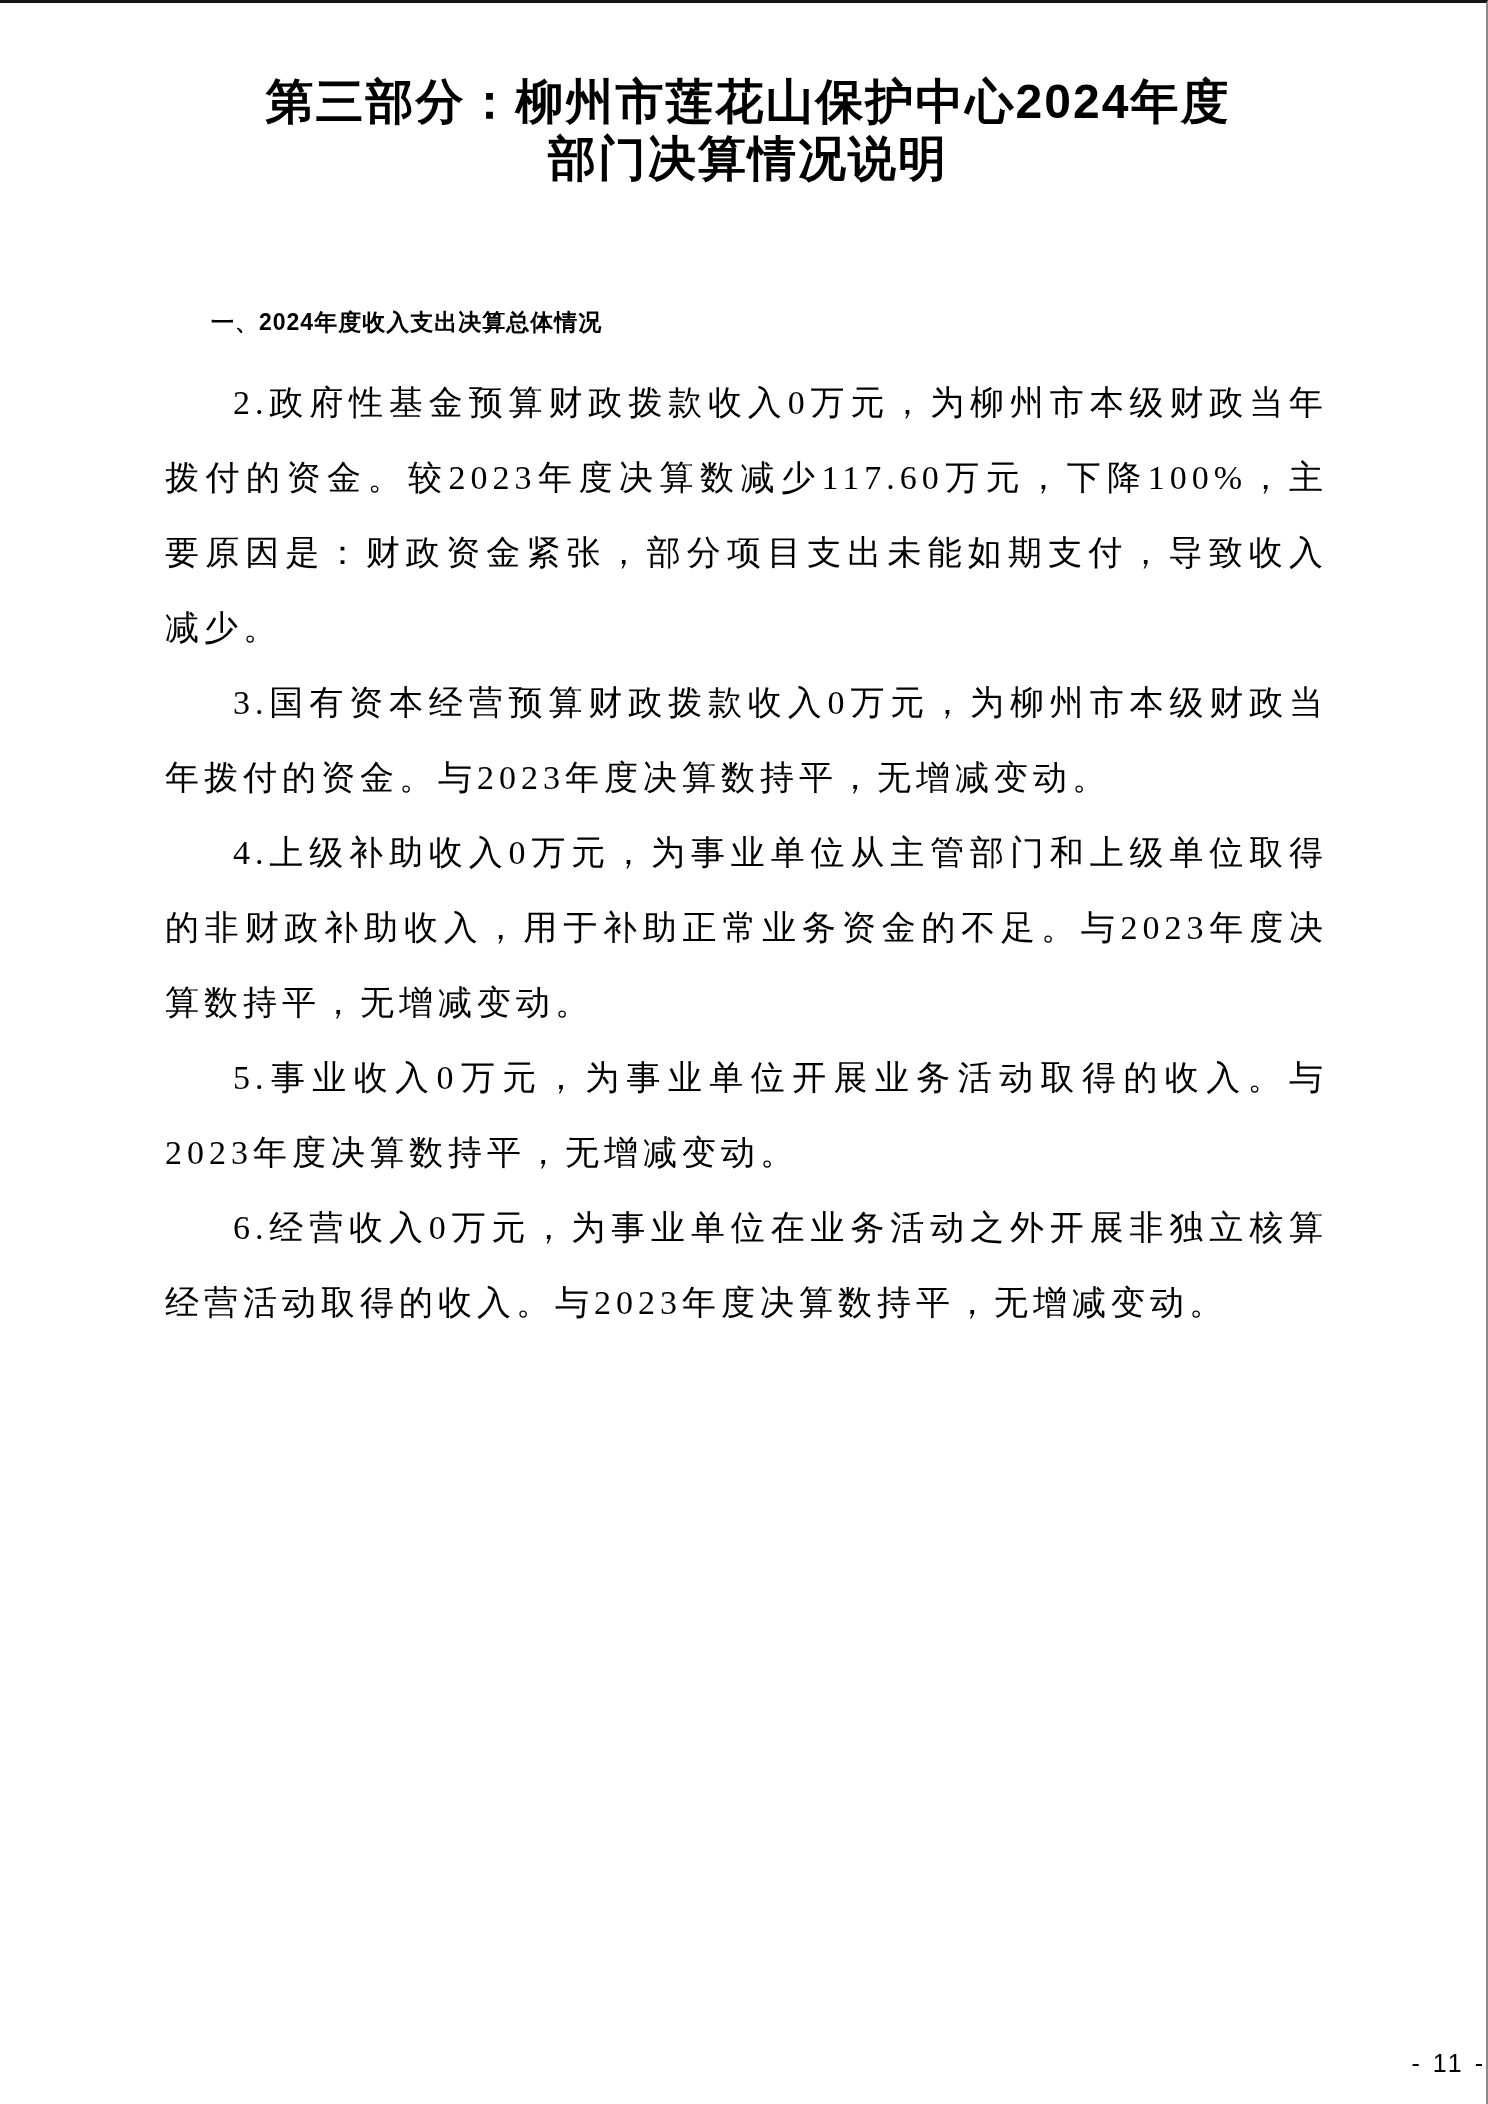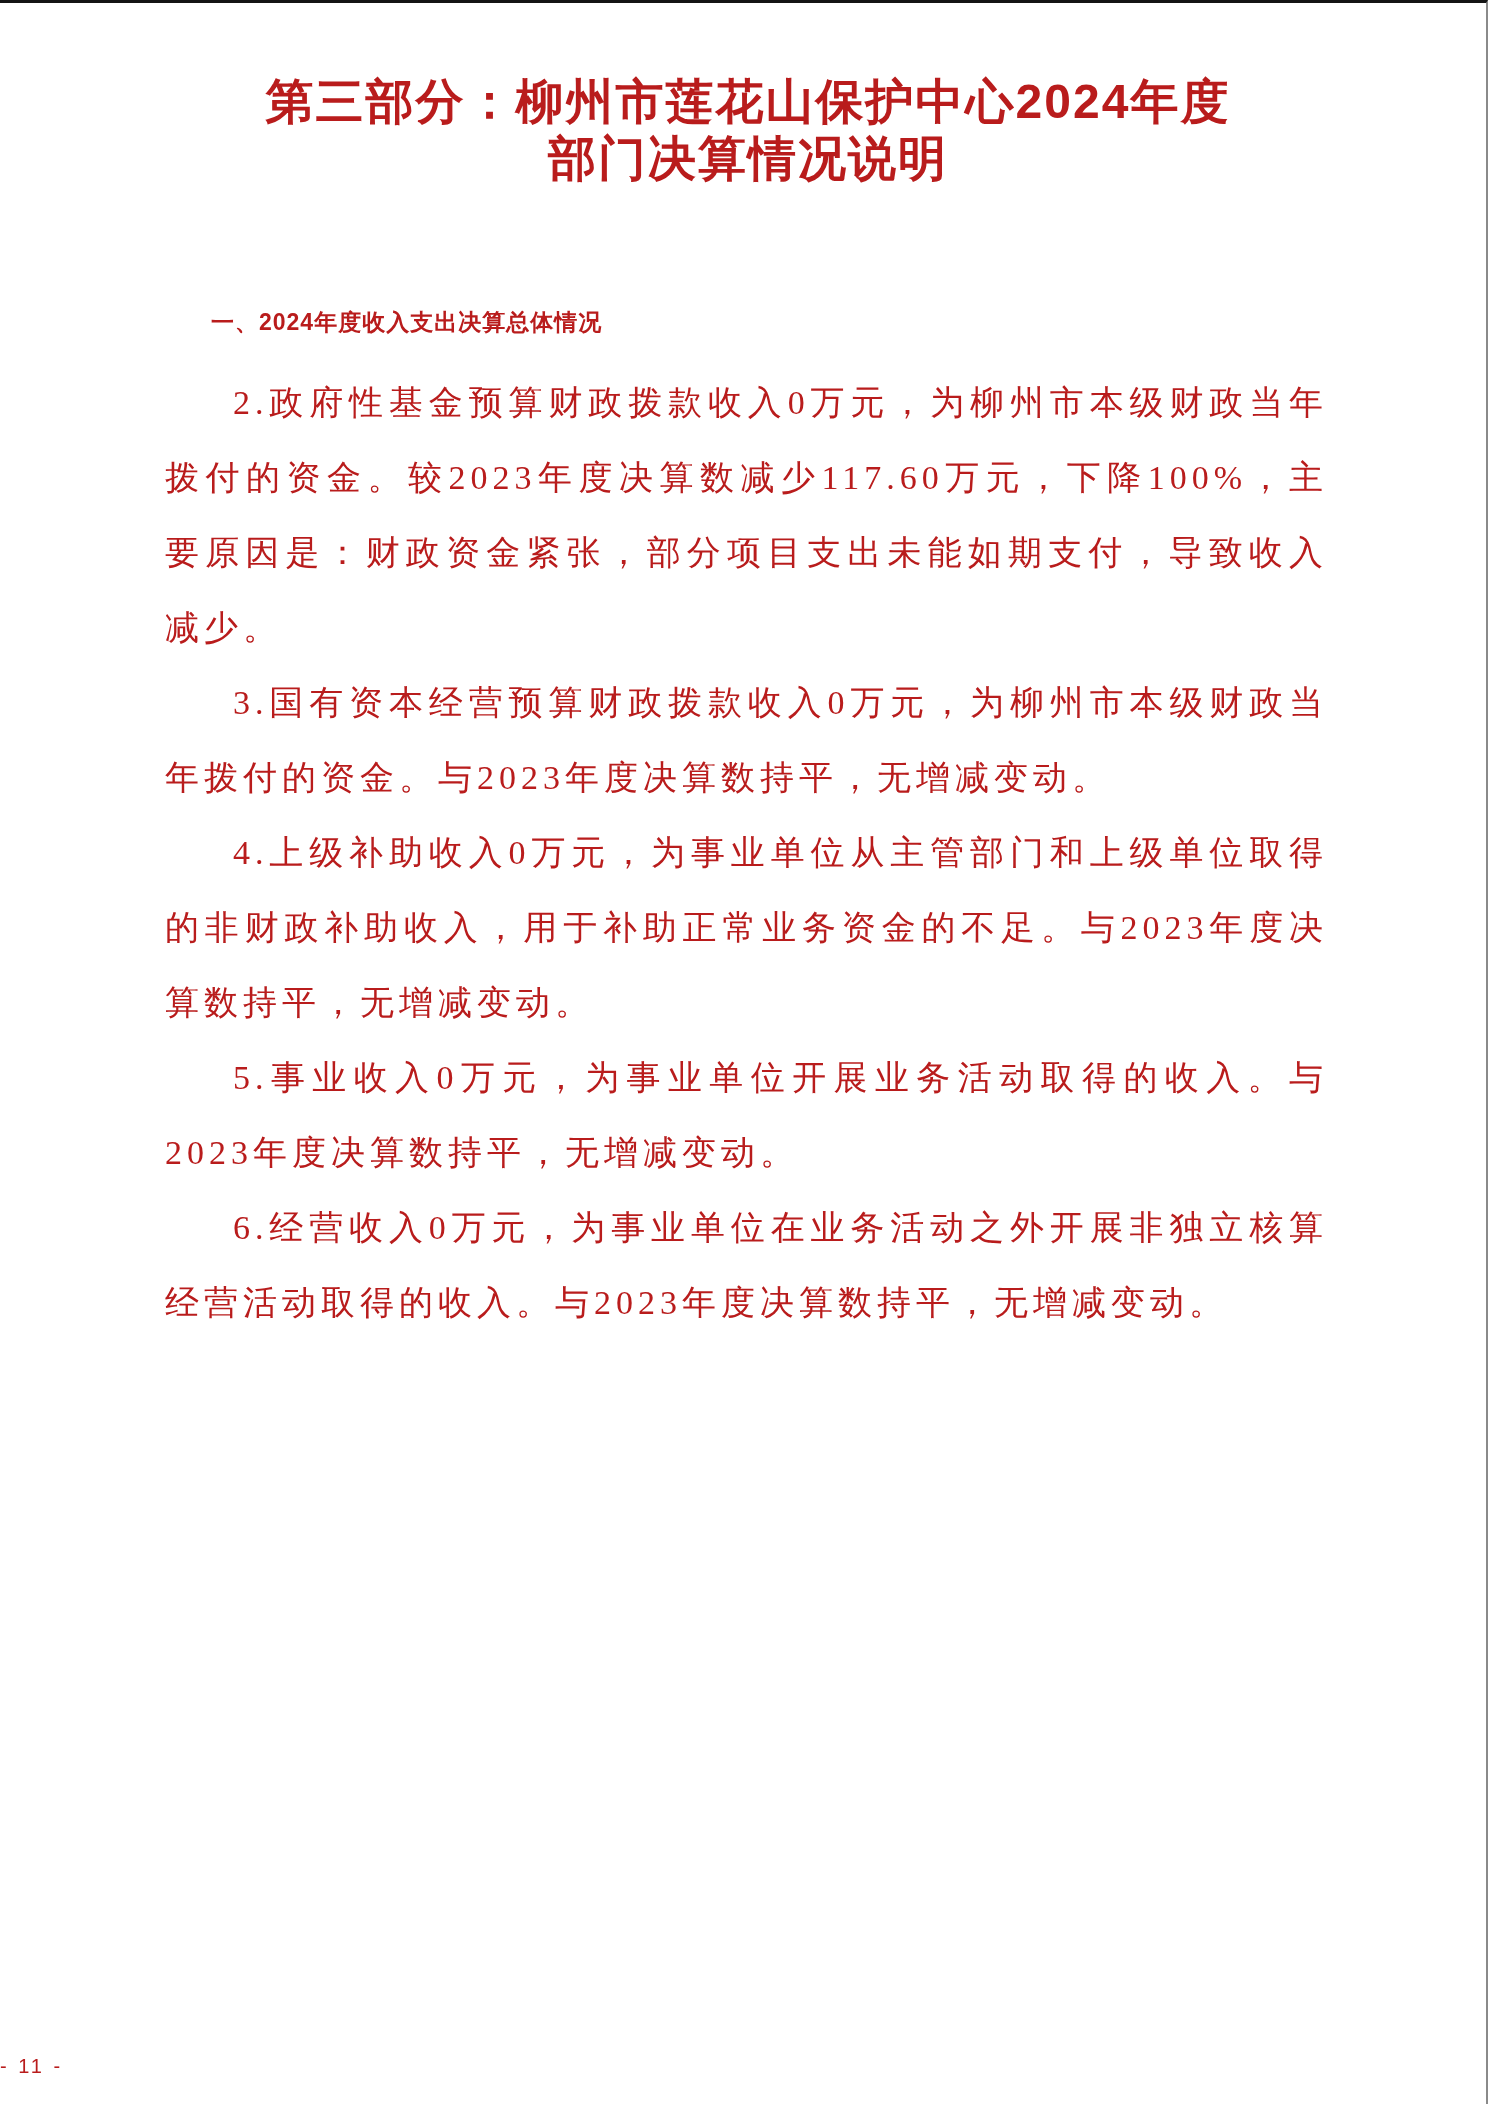--- a/index.html
+++ b/index.html
@@ -1,21 +1,21 @@
 <!DOCTYPE html>
 <html><head>
 <meta charset="utf-8">
 <style>
   html, body { margin: 0; padding: 0; background: #ffffff; }
   .page {
     position: relative;
     width: 1488px;
     height: 2104px;
     background: #ffffff;
-    color: #b91c1c;
+    color: #000000;
     box-sizing: border-box;
     border-top: 3px solid #141414;
     border-right: 2px solid #8a8a8a;
     overflow: hidden;
     font-family: "Liberation Serif", "DejaVu Serif", serif;
   }
   .title {
     margin: 70px 150px 0 160px;
     text-align: center;
     font-family: "Liberation Sans", "DejaVu Sans", sans-serif;
@@ -44,22 +44,22 @@
     text-align: justify;
     text-indent: 2em;
     letter-spacing: 5px;
     font-family: "Liberation Serif", "DejaVu Serif", serif;
   }
   .page-footer {
     position: absolute;
     left: 0;
     bottom: 26px;
     width: 100%;
-    text-align: left;
-    font-size: 20px;
+    text-align: right;
+    font-size: 25px;
     letter-spacing: 3px;
     font-family: "Liberation Sans", "DejaVu Sans", sans-serif;
     margin-top: 12px;
   }
 </style>
 </head>
 <body>
 
 <div class="page">
 

